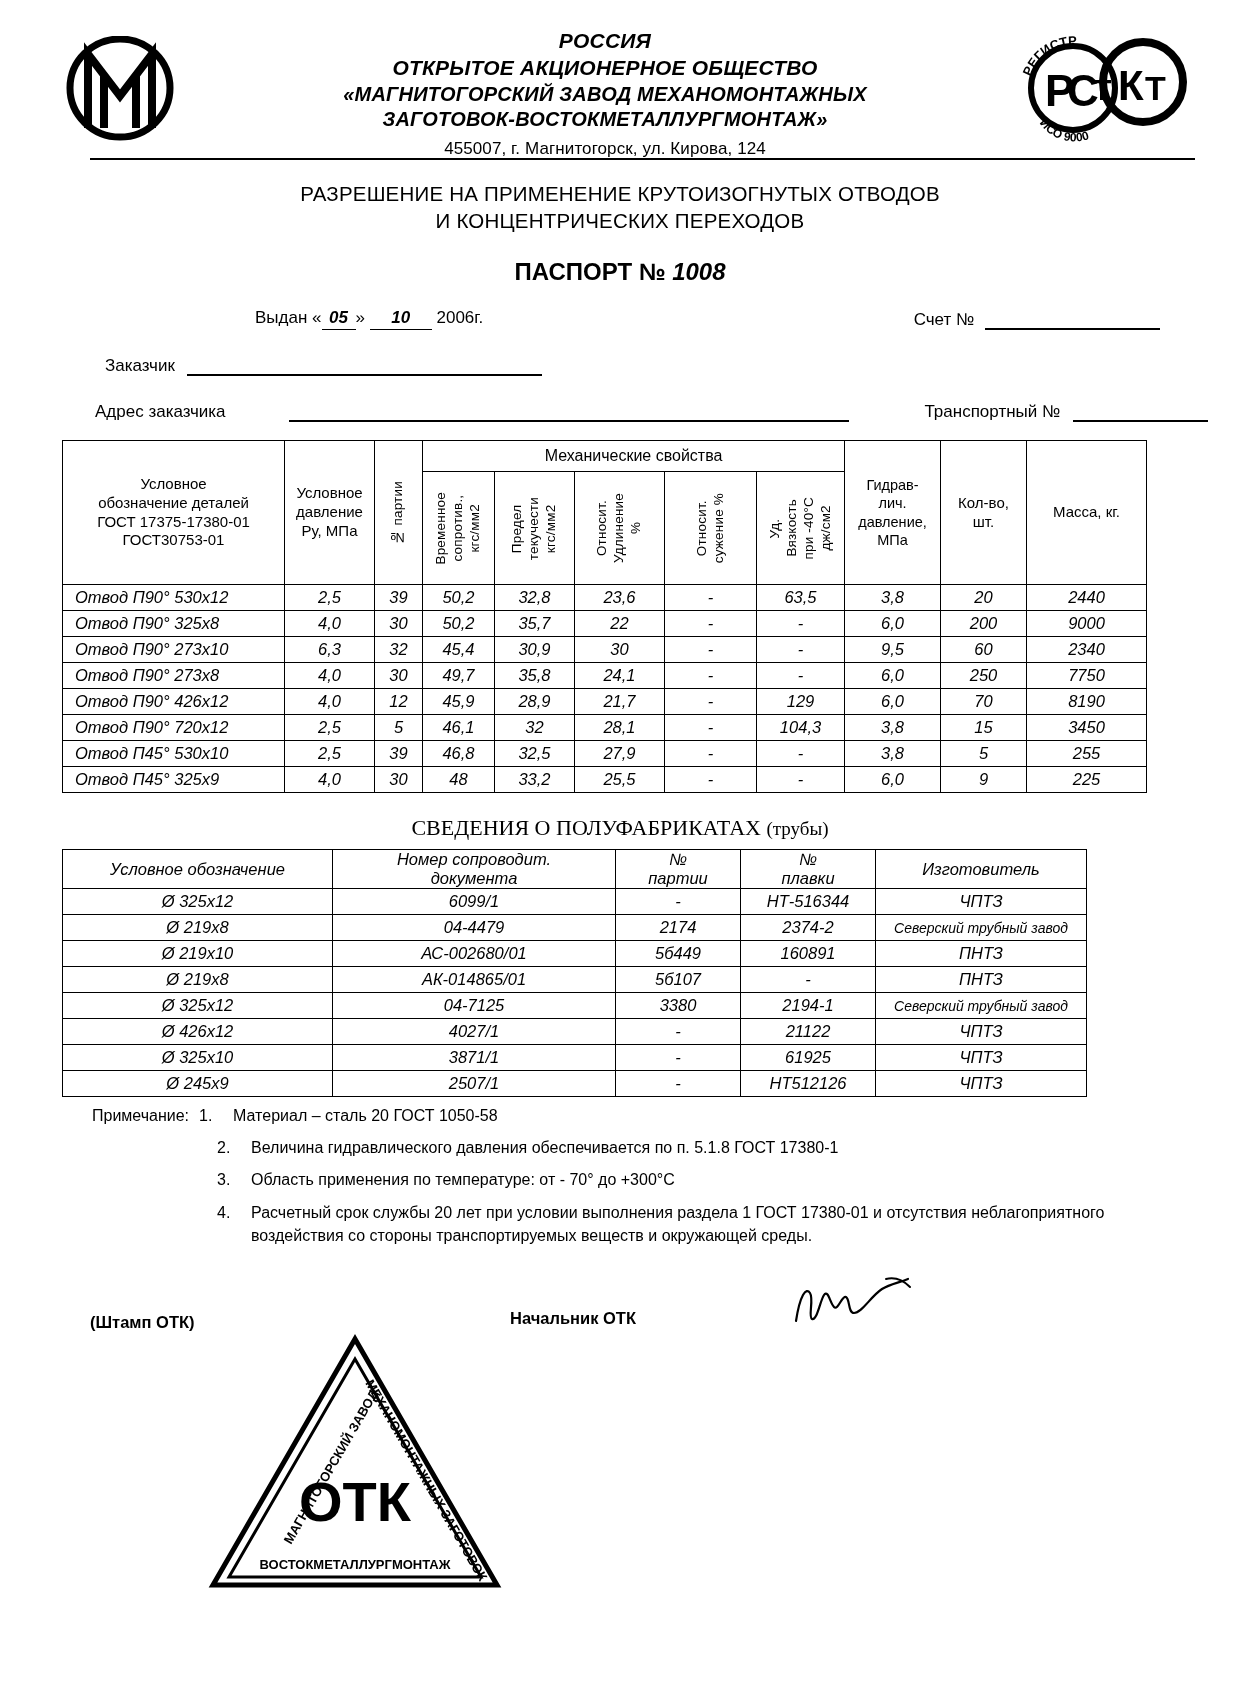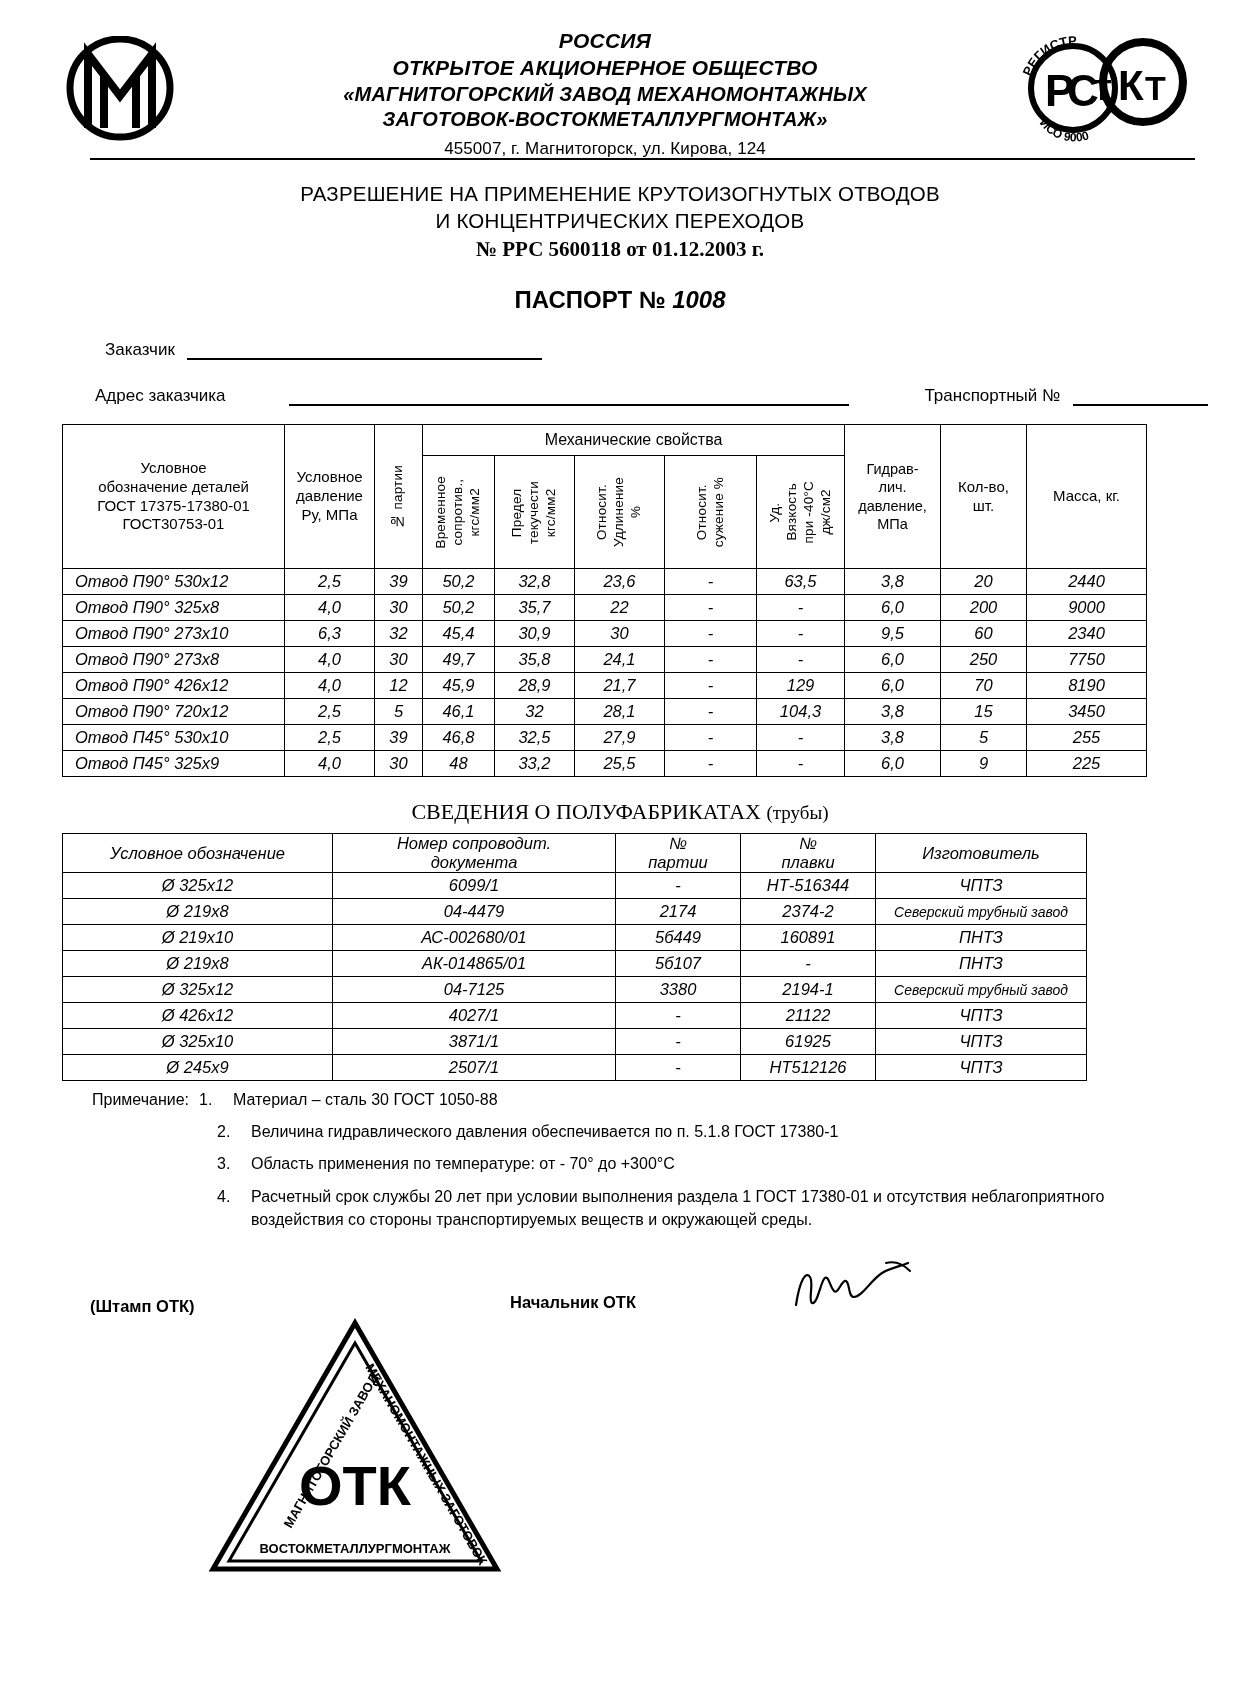--- a/index.html
+++ b/index.html
@@ -348,27 +348,39 @@
         <text x="130" y="70" font-family="Liberation Sans, sans-serif" font-size="34" font-weight="bold" fill="#000">Т</text>
       </svg>
     </div>
   </div>
 
   <hr class="hr-main">
 
   <div class="titles">
     <div class="t-perm">РАЗРЕШЕНИЕ НА ПРИМЕНЕНИЕ КРУТОИЗОГНУТЫХ ОТВОДОВ</div>
     <div class="t-perm">И КОНЦЕНТРИЧЕСКИХ ПЕРЕХОДОВ</div>
-    <div class="t-num">№ РРС 5600118 от 01.12.2003 г.</div>
     <div class="t-passport">
       <span>ПАСПОРТ №</span>
       <span class="pnum">1008</span>
     </div>
   </div>
 
+  <div class="form-row">
+    <div class="f-issued">
+      <span>Выдан</span>
+      <span>«</span><span class="u day">05</span><span>»</span>
+      <span class="u mon">10</span>
+      <span>2006г.</span>
+    </div>
+    <div class="spacer"></div>
+    <div class="f-acct">
+      <span>Счет №</span>
+      <span class="line"></span>
+    </div>
+  </div>
 
   <div class="row-customer">
     <span>Заказчик</span>
     <span class="line"></span>
   </div>
 
   <div class="row-address">
     <span>Адрес заказчика</span>
     <span class="line-long"></span>
     <span class="transp">
@@ -634,21 +646,21 @@
             <td>ЧПТЗ</td>
           </tr>
         </tbody>
     </table>
   </div>
 
   <div class="notes">
     <div class="note-first">
       <span class="lbl">Примечание:</span>
       <span class="no">1.</span>
-      <span class="txt">Материал – сталь 30 ГОСТ 1050-88</span>
+      <span class="txt">Материал – сталь 20 ГОСТ 1050-58</span>
     </div>
     <div class="note-item">
       <span class="no">2.</span>
       <span class="txt">Величина гидравлического давления обеспечивается по п. 5.1.8 ГОСТ 17380-1</span>
     </div>
     <div class="note-item">
       <span class="no">3.</span>
       <span class="txt">Область применения по температуре: от - 70° до +300°С</span>
     </div>
     <div class="note-item">

